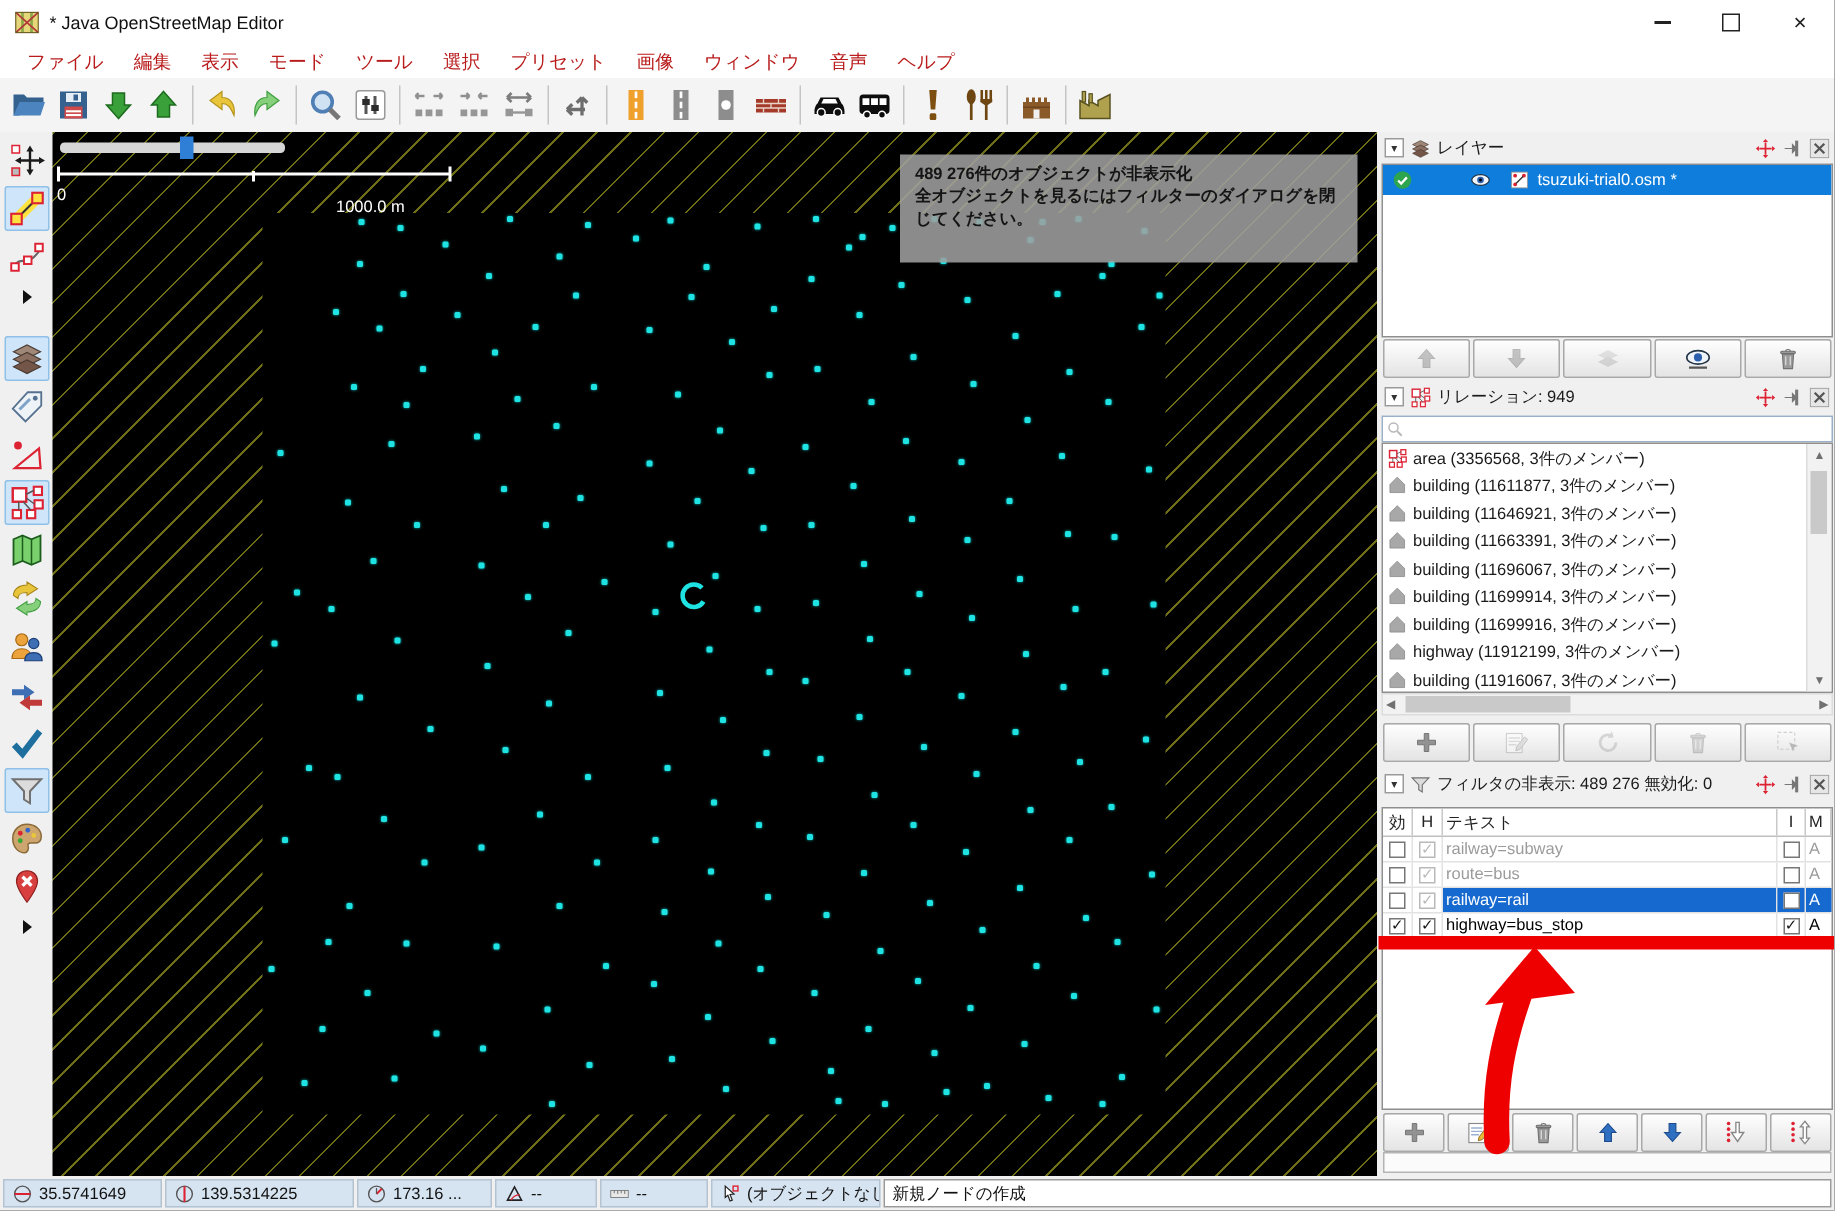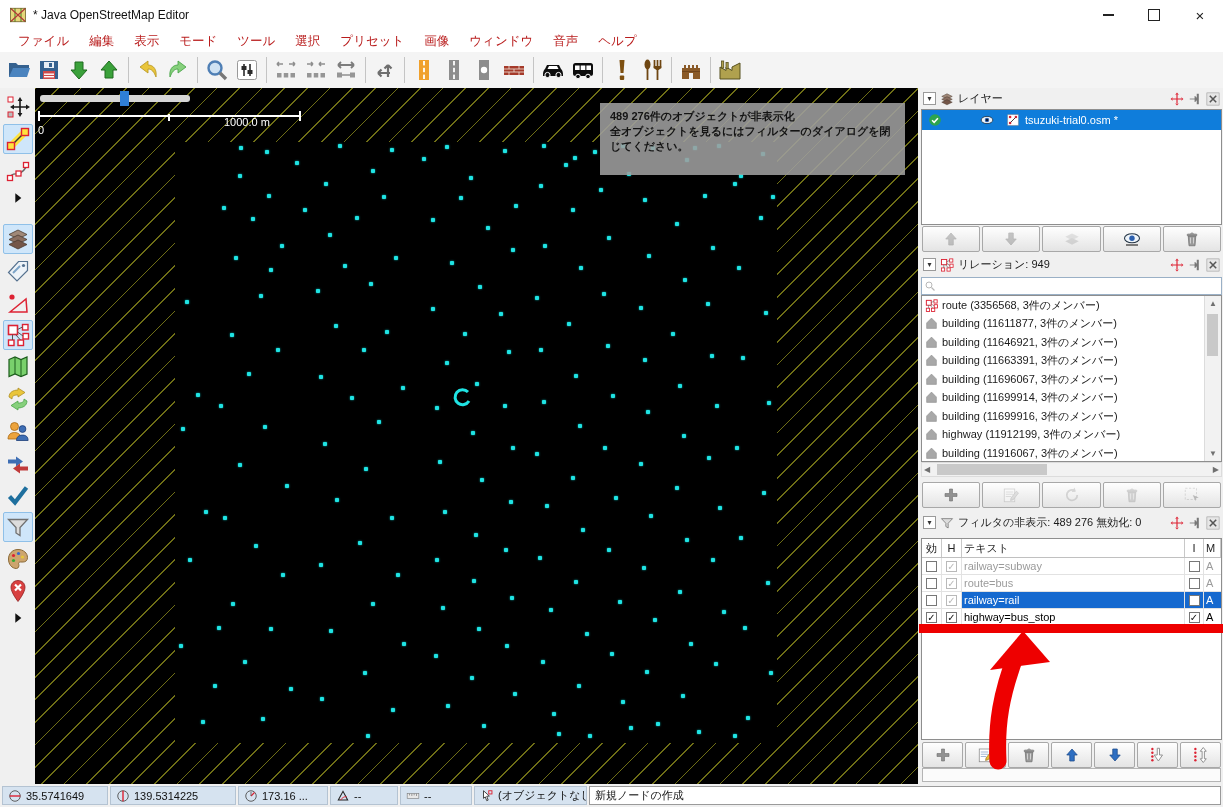--- a/index.html
+++ b/index.html
@@ -35,21 +35,21 @@
   
   .map{position:absolute;left:35px;top:0;width:883px;height:696px;overflow:hidden;
     background:repeating-linear-gradient(135deg,#6e6e16 0px,#6e6e16 1.2px,#000 1.2px,#000 16px);}
   .data-rect{position:absolute;left:140px;top:54px;width:602px;height:601px;background:#000;z-index:1;}
   .dot{position:absolute;width:4px;height:4px;background:#1fe3e3;border-radius:1px;z-index:2;box-shadow:0 0 2px #0bb;}
   .arc{position:absolute;z-index:2;}
   .zoom-slider{position:absolute;left:5px;top:7px;width:150px;height:7px;background:#d6d6d6;border-radius:3px;z-index:6;}
   .zs-handle{position:absolute;left:80px;top:-4px;width:9px;height:15px;background:#2f7fd6;}
   .scalebar{position:absolute;left:3px;top:22px;z-index:6;color:#fff;font-size:11px;}
   .scalebar .lbl0{position:absolute;left:0;top:14px;}
-  .scalebar .lbl1{position:absolute;left:186px;top:6px;}
+  .scalebar .lbl1{position:absolute;left:186px;top:22px;}
   .notification{position:absolute;left:565px;top:15px;width:305px;height:72px;background:rgba(158,158,158,0.88);z-index:5;padding:6px 10px;box-sizing:border-box;color:#141414;}
   .notif-title{font-size:15px;font-weight:bold;margin-bottom:8px;}
   .notif-line{font-size:11px;font-weight:600;line-height:1.35;}
   
   .rightpanel{position:absolute;left:920px;top:0;width:303px;height:696px;background:#f0f0f0;}
   .panel{position:absolute;left:0;width:303px;}
   .phead{position:absolute;left:0;top:0;width:100%;height:21px;display:flex;align-items:center;gap:4px;padding:0 3px;box-sizing:border-box;}
   .collapse{width:13px;height:13px;border:1px solid #9a9a9a;background:#fff;font-size:8px;line-height:11px;text-align:center;color:#333;box-sizing:border-box;}
   .pglyph svg{width:14px;height:14px;}
   .ptitle{flex:1;font-size:11px;color:#1a1a1a;white-space:nowrap;overflow:hidden;}
@@ -793,21 +793,21 @@
           <div id="rel-list" style="position:absolute;left:0;top:0;right:16px;">
               <div class="rel-row">
                 <svg viewBox="0 0 24 24">
                   <rect x="2.5" y="2.5" width="9" height="9" fill="#fff" stroke="#d23" stroke-width="1.8"></rect>
                   <rect x="16.5" y="1.5" width="6" height="6" fill="#fff" stroke="#d23" stroke-width="1.6"></rect>
                   <rect x="17" y="10.5" width="6" height="6" fill="#fff" stroke="#d23" stroke-width="1.6"></rect>
                   <rect x="12" y="17" width="6" height="6" fill="#fff" stroke="#d23" stroke-width="1.6"></rect>
                   <rect x="2.5" y="17" width="6" height="6" fill="#fff" stroke="#d23" stroke-width="1.6"></rect>
                   <path d="M11.5 6.5l5-2.5M11.5 9l5.5 4M9.5 11.5l5 5.5M6.5 11.5v5.5" stroke="#555"></path>
                 </svg>
-                <span>route (3356568, 3件のメンバー)</span>
+                <span>area (3356568, 3件のメンバー)</span>
               </div>
               <div class="rel-row">
                 <svg viewBox="0 0 24 24">
                   <path d="M3 11l9-9 9 9v10H3z" fill="#a8a8a8" stroke="#8a8a8a"></path>
                 </svg>
                 <span>building (11611877, 3件のメンバー)</span>
               </div>
               <div class="rel-row">
                 <svg viewBox="0 0 24 24">
                   <path d="M3 11l9-9 9 9v10H3z" fill="#a8a8a8" stroke="#8a8a8a"></path>

